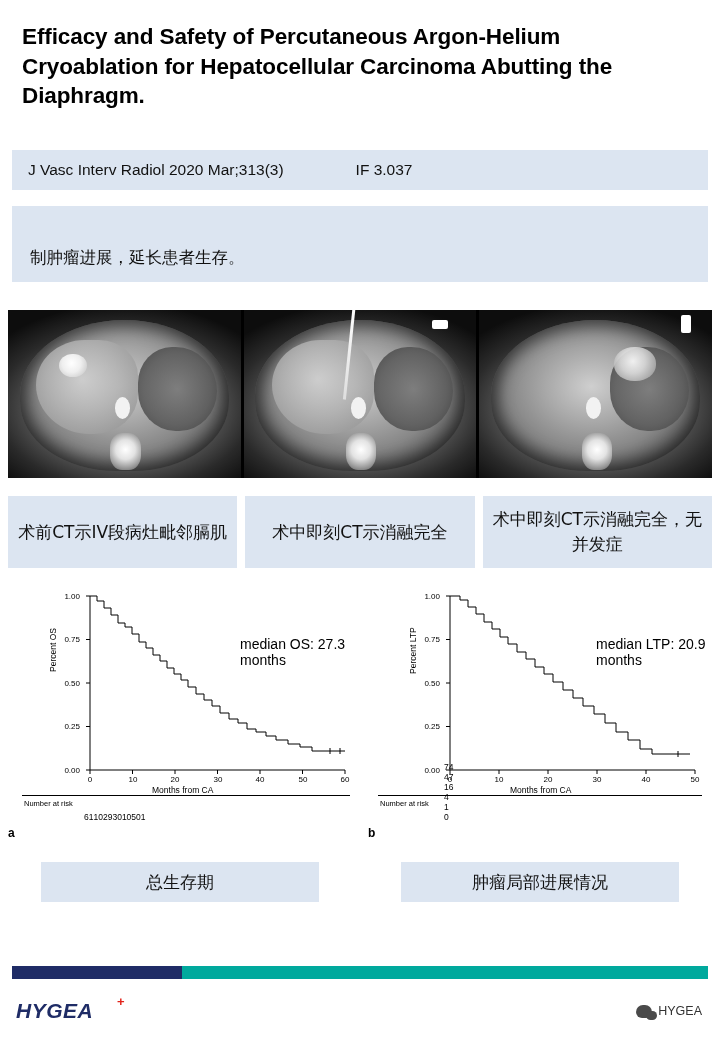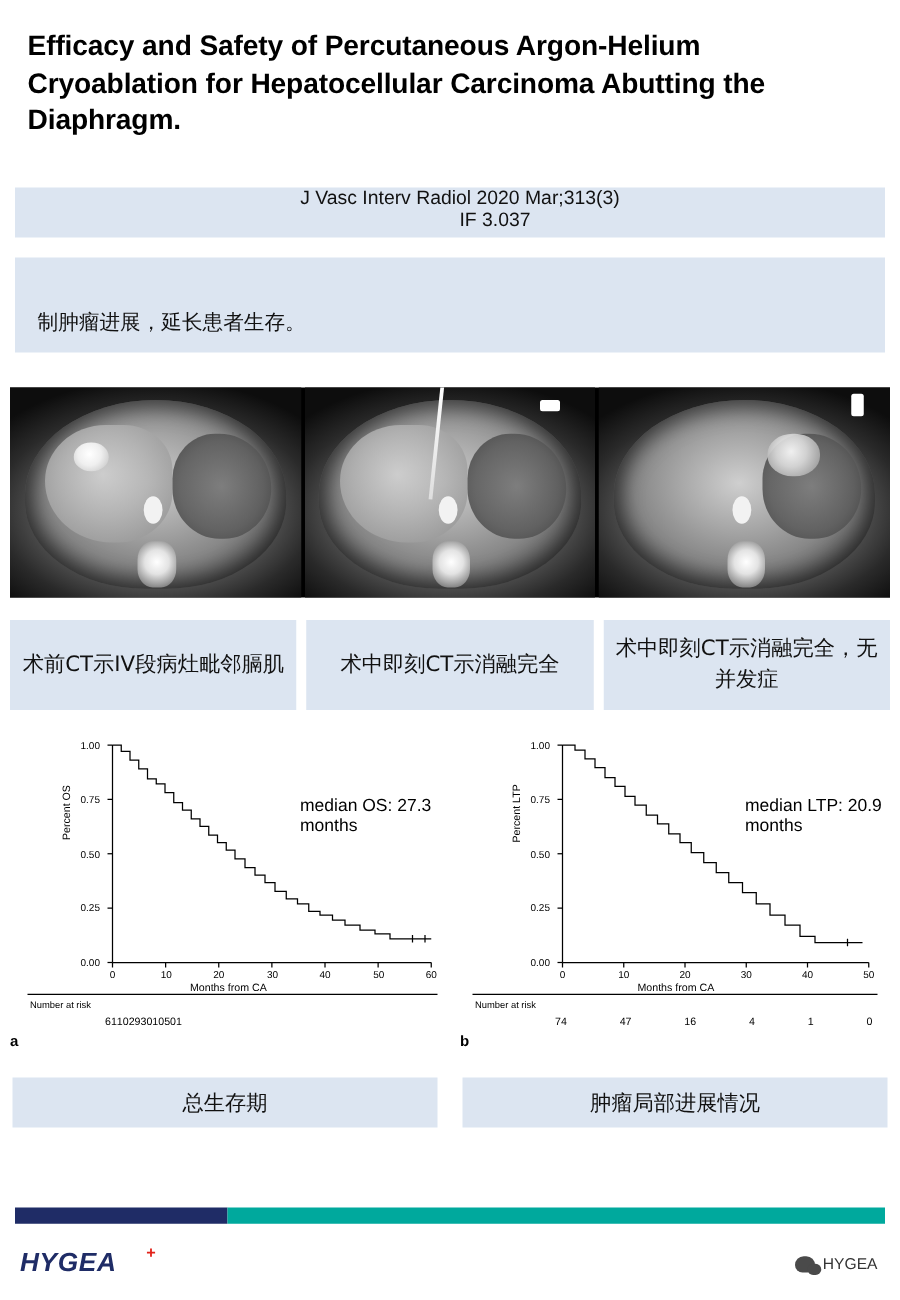--- a/index.html
+++ b/index.html
@@ -28,21 +28,20 @@
   }
 
   
   .journal-bar {
     position: absolute;
     left: 12px; top: 150px;
     width: 696px; height: 40px;
     background: #dce5f1;
     display: flex;
     align-items: center;
-    flex-direction: column;
   }
   .journal-ref {
     margin-left: 16px;
     font-size: 15.5px;
     color: #111;
   }
   .journal-if {
     margin-left: 72px;
     font-size: 15.5px;
     color: #111;
@@ -233,21 +232,21 @@
 
   
   .bottom-captions {
     position: absolute;
     left: 0; top: 862px;
     width: 720px;
     display: flex;
   }
   .bc-wrap { width: 360px; display: flex; justify-content: center; }
   .bc-box {
-    width: 340px; height: 40px;
+    width: 278px; height: 40px;
     background: #dce5f1;
     display: flex; align-items: center; justify-content: center;
     font-size: 17px;
     color: #111;
     font-family: Liberation Serif, serif;
   }
 
   
   .footer-bars {
     position: absolute;
@@ -438,21 +437,21 @@
       <div class="tick-x" style="left:130px; top:193px;">10</div>
       <div class="tick-x" style="left:179px; top:193px;">20</div>
       <div class="tick-x" style="left:228px; top:193px;">30</div>
       <div class="tick-x" style="left:277px; top:193px;">40</div>
       <div class="tick-x" style="left:326px; top:193px;">50</div>
       <div class="axis-y-label" style="left:48px; top:92px;">Percent LTP</div>
       <div style="position:absolute; left:150px; top:203px; font-size:8.5px;">Months from CA</div>
       <div class="median-label" style="left:212px; top:54px;">median LTP: 20.9 months</div>
       <div class="risk-title" style="left:20px; bottom:36px;">Number at risk</div>
       <div style="position:absolute; left:18px; right:18px; bottom:48px; border-top:1px solid #000;"></div>
-      <div style="position:absolute; bottom:22px; left:84px; right:22px; display:flex; justify-content:space-between; font-size:8.5px;">
+      <div style="position:absolute; bottom:22px; left:84px; right:22px; display:flex; justify-content:space-between; font-size:8.5px;flex-direction:column;">
         <span>74</span>
         <span>47</span>
         <span>16</span>
         <span>4</span>
         <span>1</span>
         <span>0</span>
       </div>
       <div class="chart-letter" style="left:8px; bottom:4px;">b</div>
     </div>
 

